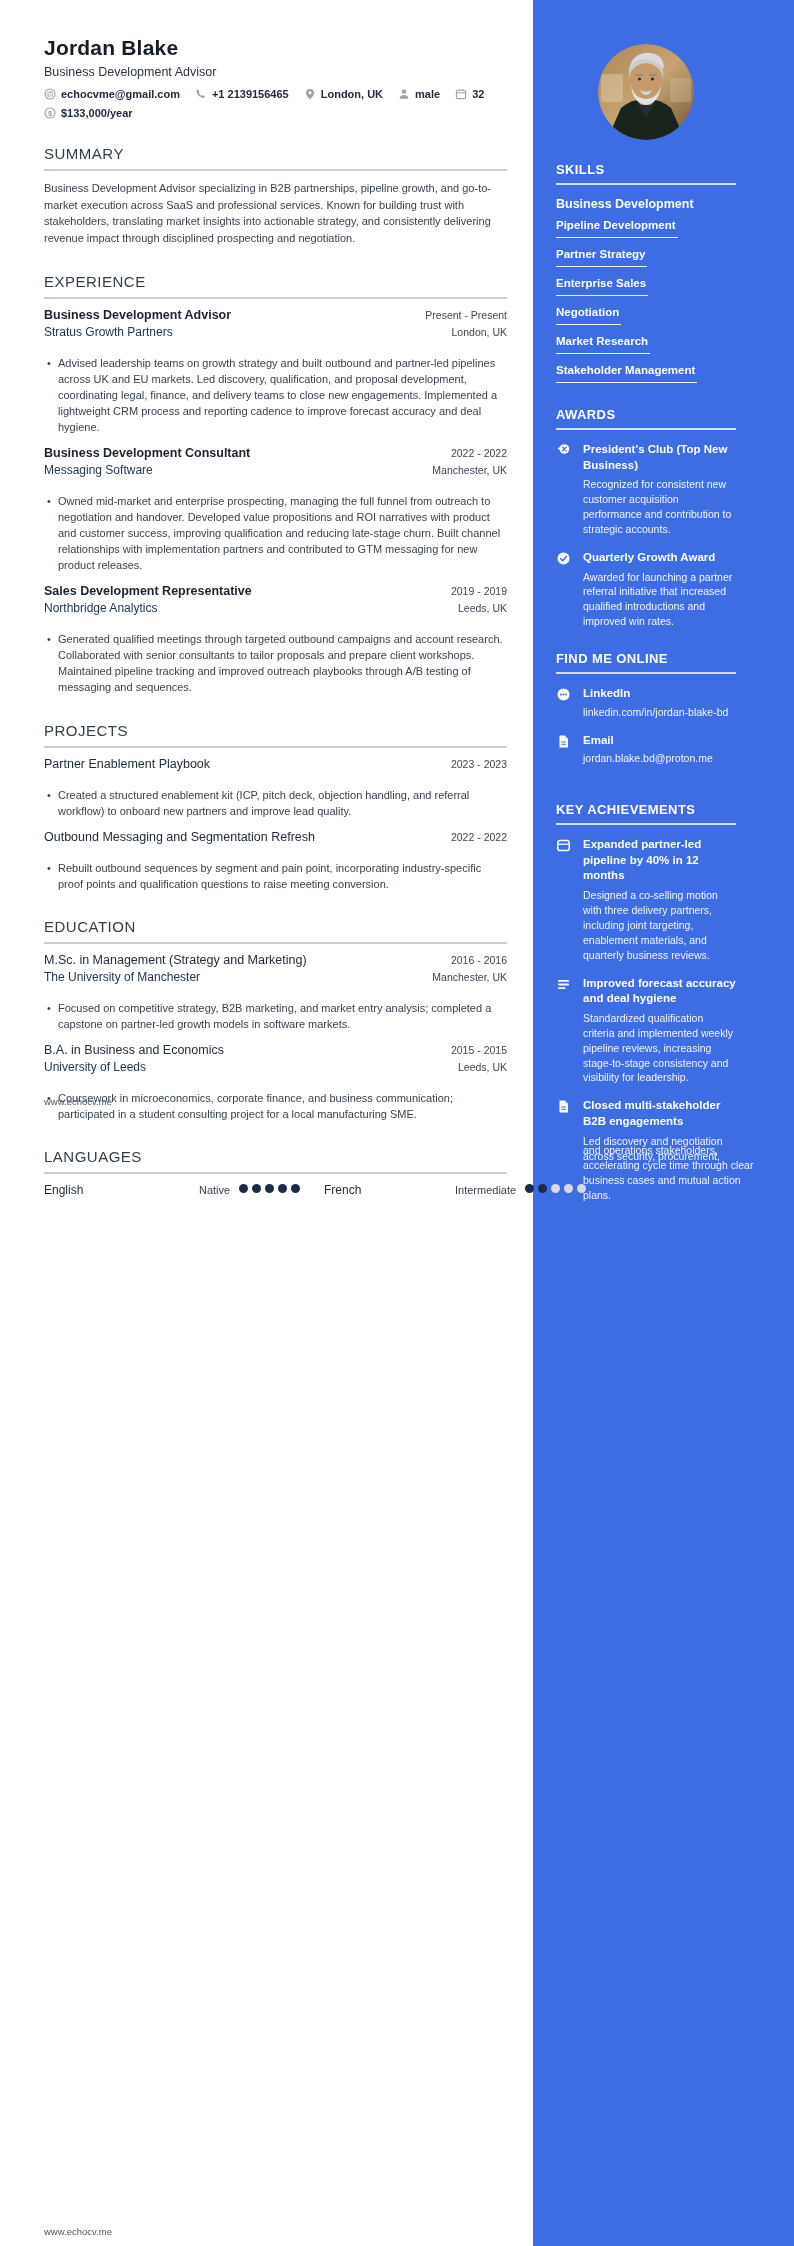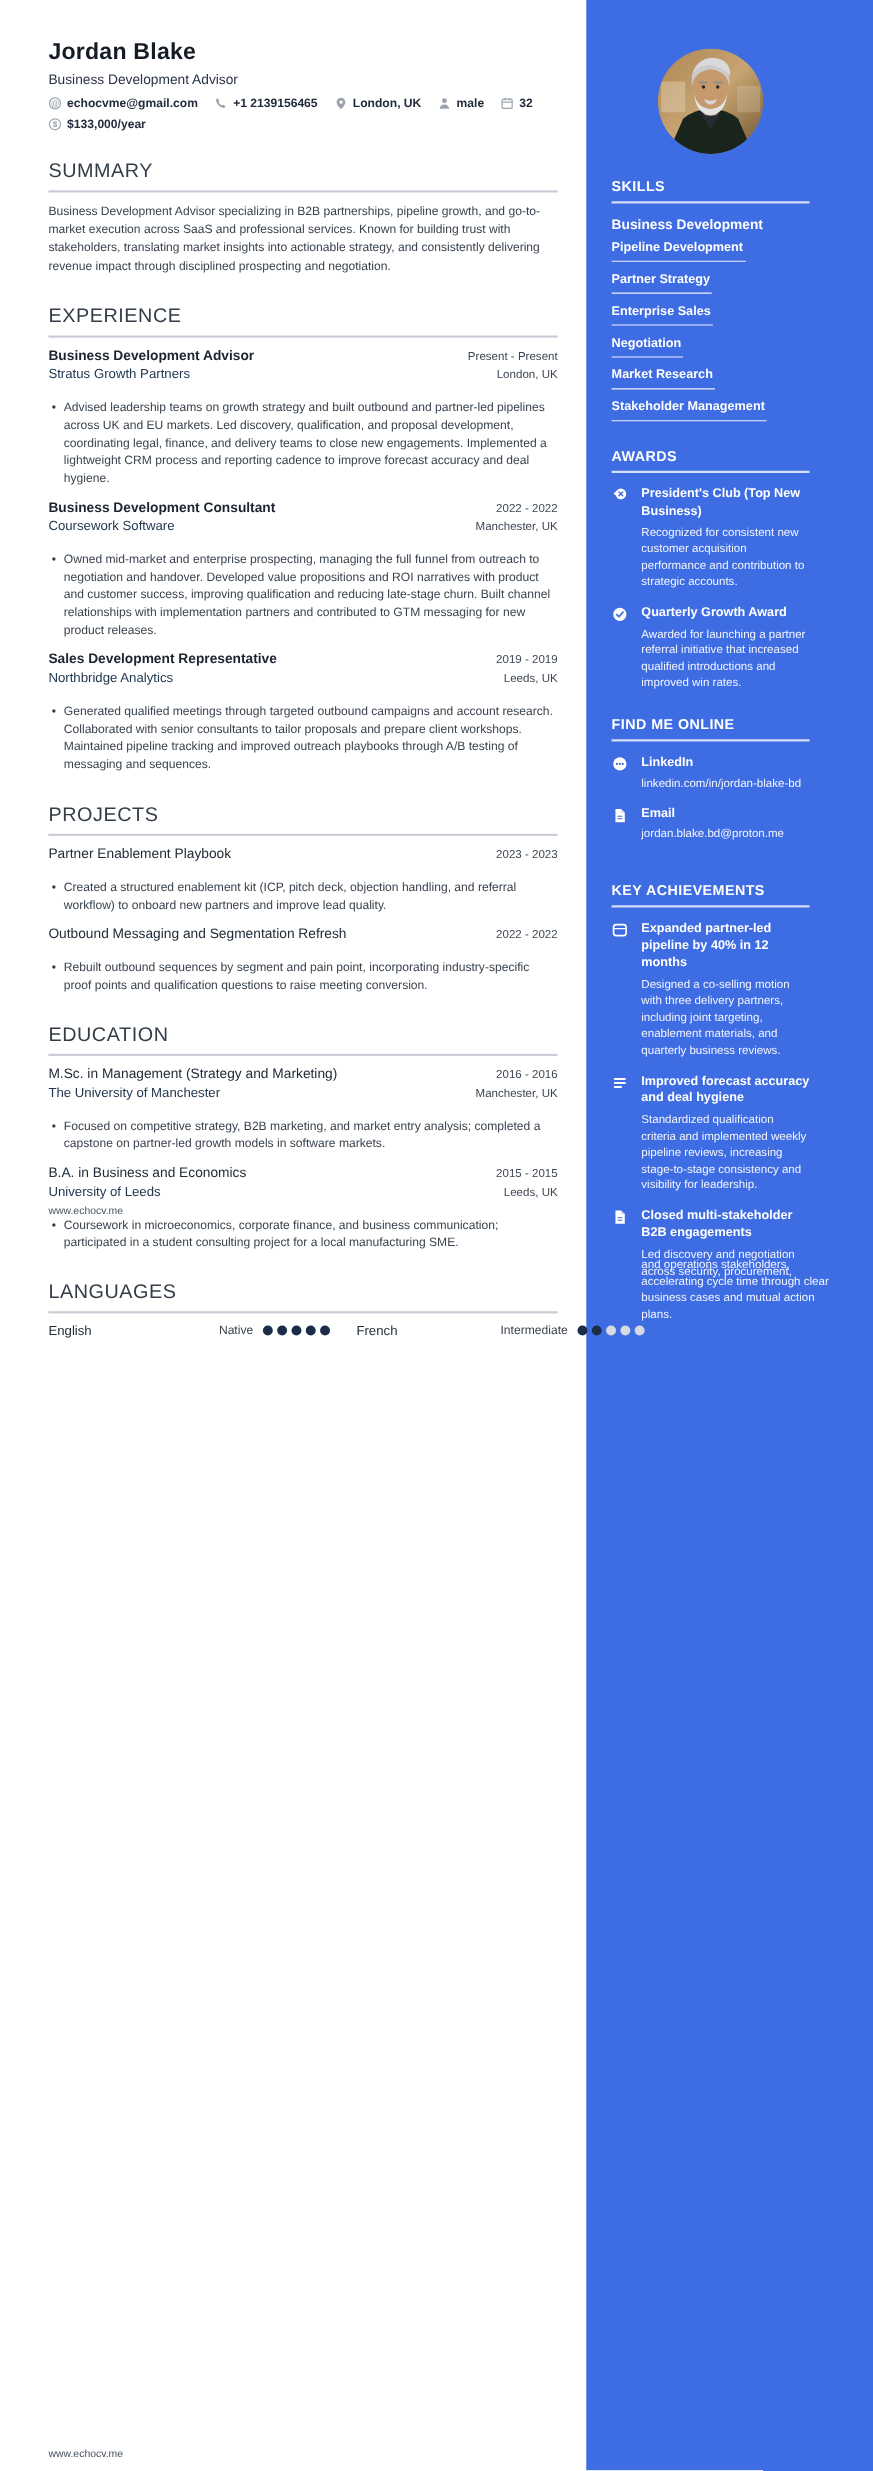--- a/index.html
+++ b/index.html
@@ -10,40 +10,40 @@
   
   .main-col{position:absolute;left:0;top:0;width:533px;padding:36px 26px 0 44px;box-sizing:border-box;}
   .name{font-size:21px;font-weight:700;color:#141c26;letter-spacing:.2px;margin:0;}
   .job-headline{font-size:12.5px;color:#2a3442;margin-top:5px;}
   .contact-list{display:flex;flex-wrap:wrap;align-items:center;margin-top:9px;row-gap:7px;}
   .contact-item{display:inline-flex;align-items:center;font-size:11px;font-weight:600;color:#222c3c;margin-right:15px;}
   .cicon{display:inline-flex;margin-right:5px;color:#9aa3ad;flex:none;}
   .cicon svg{display:block;}
 
   .sec{margin-top:26px;}
-  .sec-title{font-size:18px;font-weight:500;color:#333d47;letter-spacing:.5px;margin:0;}
+  .sec-title{font-size:15px;font-weight:500;color:#333d47;letter-spacing:.5px;margin:0;}
   .sec-rule{border:0;border-top:2px solid #c9ced6;margin:7px 0 9px 0;}
 
   .body-text{font-size:11px;line-height:1.52;color:#39434e;}
 
   .entry{margin-top:11px;}
   .entry:first-of-type{margin-top:2px;}
   .erow{display:flex;justify-content:space-between;align-items:baseline;}
   .etitle{font-size:12.5px;font-weight:700;color:#1b2430;margin:0;}
   .etitle.light{font-weight:500;color:#222d3a;}
   .ecompany{font-size:12px;font-weight:500;color:#223750;margin-top:3px;}
   .edates{font-size:10.5px;color:#3d4754;white-space:nowrap;margin-left:12px;}
   .eloc{font-size:10.5px;color:#3d4754;white-space:nowrap;margin-left:12px;}
   ul.bullets{margin:16px 0 0 0;padding-left:14px;list-style:none;}
   ul.bullets li{font-size:11px;line-height:1.46;color:#39434e;position:relative;}
   ul.bullets li::before{content:"•";position:absolute;left:-11px;color:#39434e;}
 
   .lang-grid{display:grid;grid-template-columns:112px 168px 88px 1fr;align-items:center;margin-top:8px;}
   .lang-name{font-size:12px;color:#1f2937;}
-  .lang-level{display:flex;align-items:center;padding-left:43px;}
+  .lang-level{display:flex;padding-left:43px;}
   .lang-level-label{font-size:11px;color:#39434e;margin-right:9px;}
   .dots{display:inline-flex;gap:4px;}
   .dot{width:9px;height:9px;border-radius:50%;background:#d7dbe1;display:inline-block;}
   .dot.filled{background:#1b2c49;}
 
   .page-footer{position:absolute;left:44px;font-size:9.5px;color:#4a5560;}
   .footer-1{top:1096px;}
   .footer-2{top:2226px;}
 
   
@@ -160,21 +160,21 @@
             <li>Advised leadership teams on growth strategy and built outbound and partner-led pipelines across UK and EU markets. Led discovery, qualification, and proposal development, coordinating legal, finance, and delivery teams to close new engagements. Implemented a lightweight CRM process and reporting cadence to improve forecast accuracy and deal hygiene.</li>
           </ul>
       </article>
 
       <article class="entry">
         <div class="erow">
             <h3 class="etitle">Business Development Consultant</h3>
             <span class="edates">2022 - 2022</span>
           </div>
         <div class="erow">
-            <div class="ecompany">Coursework Software</div>
+            <div class="ecompany">Messaging Software</div>
             <span class="eloc">Manchester, UK</span>
           </div>
         <ul class="bullets">
             <li>Owned mid-market and enterprise prospecting, managing the full funnel from outreach to negotiation and handover. Developed value propositions and ROI narratives with product and customer success, improving qualification and reducing late-stage churn. Built channel relationships with implementation partners and contributed to GTM messaging for new product releases.</li>
           </ul>
       </article>
 
       <article class="entry">
         <div class="erow">
             <h3 class="etitle">Sales Development Representative</h3>

